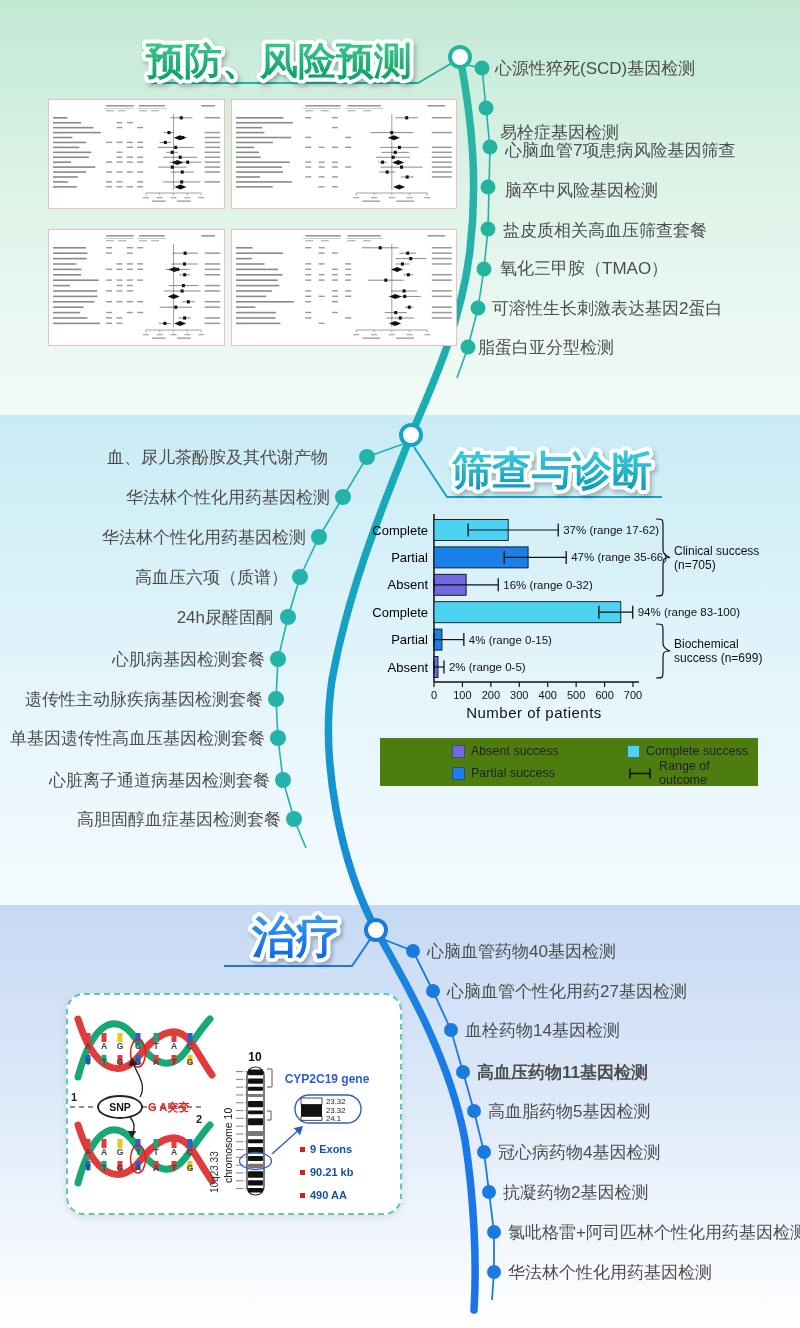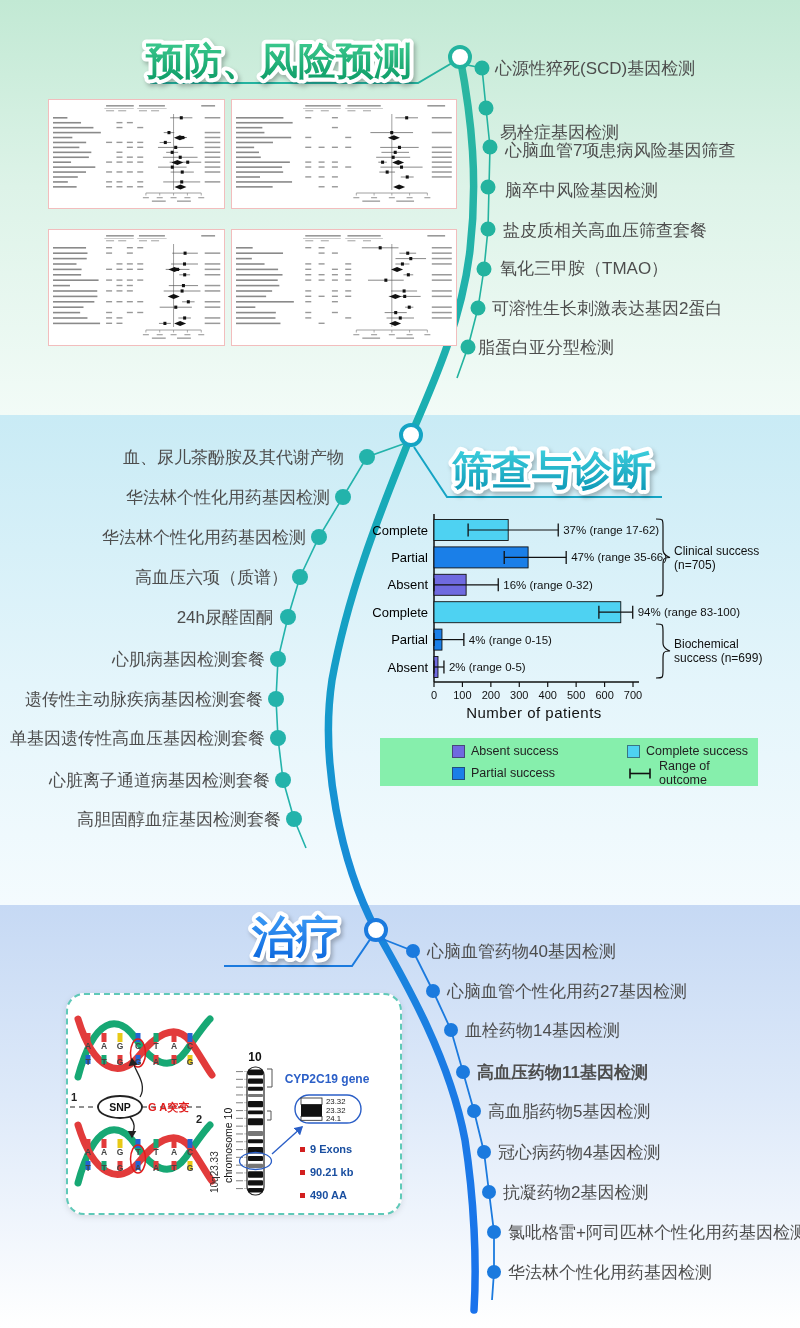--- a/index.html
+++ b/index.html
@@ -10,21 +10,21 @@
   .bg-screening{top:415px;height:490px;background:linear-gradient(180deg,#c9ebf5 0%,#e4f5fb 55%,#f4fbfe 100%);}
   .bg-treatment{top:905px;height:423px;background:linear-gradient(180deg,#c6d9f4 0%,#dde9f9 45%,#ffffff 100%);}
   svg{overflow:visible;display:block;}
   #connector-svg{position:absolute;left:0;top:0;z-index:1;pointer-events:none;}
   .title-svg{position:absolute;z-index:4;}
   .list-item{position:absolute;z-index:3;white-space:nowrap;font-size:17px;color:#4d4d4d;transform:translateY(-50%);}
   .list-item.right-align{text-align:right;}
   .forest{position:absolute;z-index:2;background:#fff;border:1px solid #f2bdbd;box-sizing:border-box;}
   #chart-wrap{position:absolute;left:370px;top:506px;z-index:3;}
   #legend{position:absolute;left:380px;top:738px;width:378px;height:48px;z-index:3;
-          background:#86efac;display:grid;grid-template-columns:175px 1fr;grid-auto-rows:22px;
+          background:#4d7c0f;display:grid;grid-template-columns:175px 1fr;grid-auto-rows:22px;
           align-items:center;padding:2px 0 2px 72px;box-sizing:border-box;}
   .legend-entry{display:flex;align-items:center;gap:6px;font-size:12.5px;color:#222;}
   .legend-swatch{width:13px;height:13px;border:1px solid rgba(40,40,40,.55);box-sizing:border-box;flex:0 0 auto;}
   .dna-panel{position:absolute;left:66px;top:993px;width:336px;height:222px;z-index:3;background:#fff;
              border:2px dashed #5fc9b8;border-radius:18px;box-shadow:0 2px 6px rgba(0,0,0,.10);box-sizing:border-box;}
   .dna-panel svg{position:absolute;left:0;top:0;}
 </style>
 </head>
 <body>
 
@@ -535,21 +535,21 @@
       <div class="list-item" style="top: 68px; left: 495px;">心源性猝死(SCD)基因检测</div>
       <div class="list-item" style="top: 96px; left: 500px; margin-top: 36px;">易栓症基因检测</div>
       <div class="list-item" style="top: 150px; left: 505px;">心脑血管7项患病风险基因筛查</div>
       <div class="list-item" style="top: 190px; left: 505px;">脑卒中风险基因检测</div>
       <div class="list-item" style="top: 230px; left: 503px;">盐皮质相关高血压筛查套餐</div>
       <div class="list-item" style="top: 268px; left: 500px;">氧化三甲胺（TMAO）</div>
       <div class="list-item" style="top: 308px; left: 492px;">可溶性生长刺激表达基因2蛋白</div>
       <div class="list-item" style="top: 347px; left: 478px;">脂蛋白亚分型检测</div>
     </div>
   <div id="list-mid">
-      <div class="list-item right-align" style="top: 457px; right: 456px; margin-left: 20px;">血、尿儿茶酚胺及其代谢产物</div>
+      <div class="list-item right-align" style="top: 457px; right: 472px; margin-left: 20px;">血、尿儿茶酚胺及其代谢产物</div>
       <div class="list-item right-align" style="top: 497px; right: 470px;">华法林个性化用药基因检测</div>
       <div class="list-item right-align" style="top: 537px; right: 494px;">华法林个性化用药基因检测</div>
       <div class="list-item right-align" style="top: 577px; right: 512px;">高血压六项（质谱）</div>
       <div class="list-item right-align" style="top: 617px; right: 527px;">24h尿醛固酮</div>
       <div class="list-item right-align" style="top: 659px; right: 535px; margin-left: 20px;">心肌病基因检测套餐</div>
       <div class="list-item right-align" style="top: 699px; right: 537px;">遗传性主动脉疾病基因检测套餐</div>
       <div class="list-item right-align" style="top: 738px; right: 535px; text-align: right;">单基因遗传性高血压基因检测套餐</div>
       <div class="list-item right-align" style="top: 780px; right: 530px;">心脏离子通道病基因检测套餐</div>
       <div class="list-item right-align" style="top: 819px; right: 519px;">高胆固醇血症基因检测套餐</div>
     </div>

